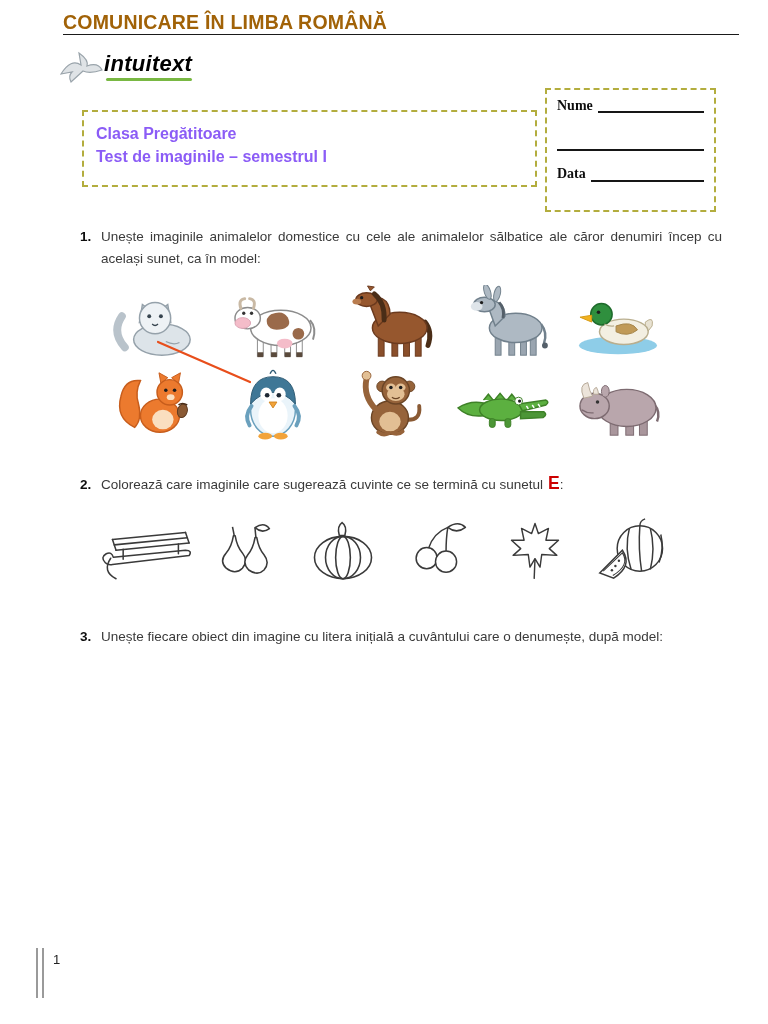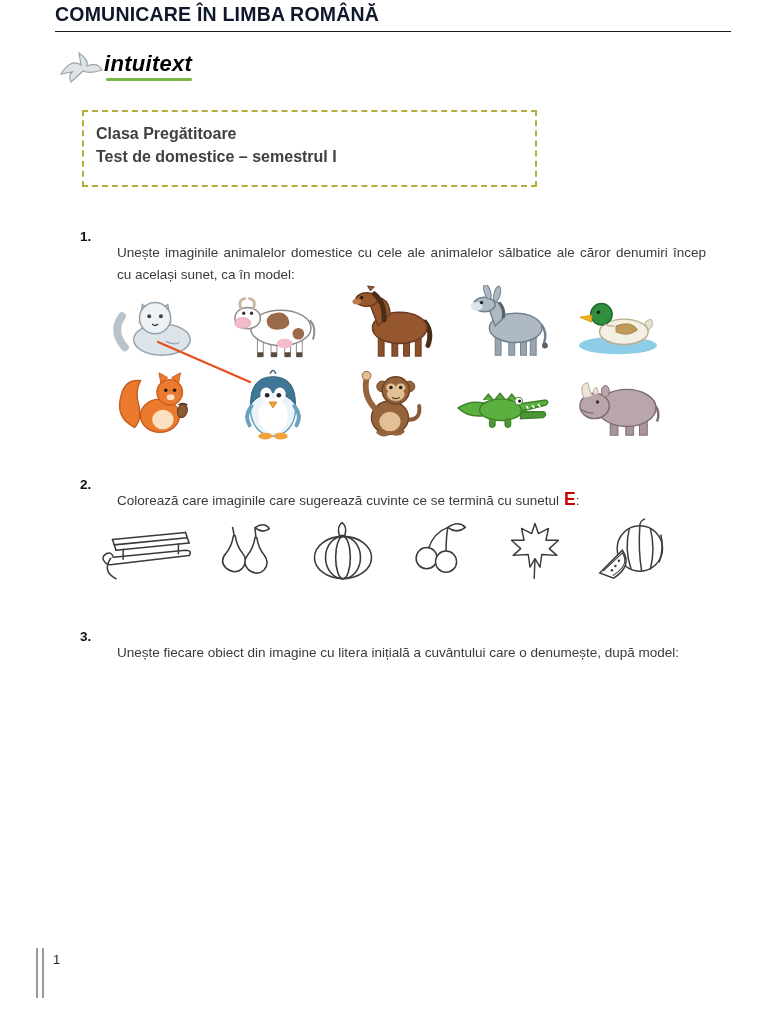--- a/index.html
+++ b/index.html
@@ -2,47 +2,47 @@
 <html><head>
 <meta charset="utf-8">
 <style>
   * { box-sizing: border-box; }
   html,body { margin:0; padding:0; background:#ffffff; }
   .page {
     position:relative; width:768px; height:1024px; background:#fff;
     font-family:"Liberation Sans","DejaVu Sans",sans-serif; color:#222; overflow:hidden;
   }
   .doc-title {
-    position:absolute; left:55px; top:3px; width:676px; margin:0;
-    font-size:19.5px; font-weight:700; color:#0f172a; letter-spacing:0.2px;
-    border-bottom:1.6px solid #1a1a1a; padding-bottom:5px;
+    position:absolute; left:55px; top:3px; width:676px; margin:8px;
+    font-size:19.5px; font-weight:700; color:#a16207; letter-spacing:0.2px;
+    border-bottom:1.6px solid #1a1a1a; 
   }
   .logo { position:absolute; left:58px; top:50px; display:flex; align-items:center; }
   .logo-text-wrap { display:flex; flex-direction:column; align-items:flex-start; }
   .logo-text { font-size:22px; font-weight:700; font-style:italic; color:#000000; letter-spacing:0.3px; line-height:1; }
   .logo-bar { height:3px; width:86px; background:#79b843; margin-top:3px; margin-left:2px; border-radius:2px; }
   .info-box {
     position:absolute; left:82px; top:110px; width:455px; height:77px;
     border:2px dashed #b3ad3e; padding:10px 6px 10px 12px;
   }
-  .info-line { font-size:16px; font-weight:700; color:#404040; line-height:23px; }
+  .info-line { font-size:16px; font-weight:700; color:#8b5cf6; line-height:23px; }
   .name-box {
     position:absolute; left:545px; top:88px; width:171px; height:124px;
     border:2px dashed #b3ad3e; padding:8px 10px;
     font-family:"Liberation Serif","DejaVu Serif",serif;
   }
   .nb-row { display:flex; align-items:flex-end; }
   .nb-row.second { margin-top:24px; }
   .nb-row.third { margin-top:15px; }
   .nb-label { font-weight:700; font-size:14px; color:#0e0e0e; line-height:1.1; }
   .nb-line { flex:1; border-bottom:2px solid #161616; height:14px; margin-left:5px; }
   .nb-line.full { margin-left:0; }
   .question { position:absolute; left:80px; width:642px; display:flex; }
   .qnum { font-weight:700; font-size:13.5px; flex:0 0 21px; color:#0e0e0e; line-height:1.6; }
-  .qtext { margin:16px; flex:1; font-size:13.5px; color:#3a3a3a; line-height:1.6; text-align:justify; }
+  .qtext { margin:0; flex:1; font-size:13.5px; color:#3a3a3a; line-height:1.6; text-align:justify; }
   .q1 { top:226px; }
   .q2 { top:474px; }
   .q3 { top:626px; }
   .sound-e { color:#cc0000; font-weight:700; font-size:17.5px; margin-left:5px; line-height:1; }
   .animal-grid { position:absolute; left:100px; top:284px; width:575px; height:160px; }
   .animal-row { display:flex; height:80px; }
   .cell { width:115px; height:80px; display:flex; align-items:center; justify-content:center; }
   .model-line-svg { position:absolute; left:0; top:0; width:575px; height:160px; }
   .q2-row { position:absolute; left:100px; top:506px; width:580px; height:92px; display:flex; }
   .q2-cell { flex:1; display:flex; align-items:center; justify-content:center; }
@@ -64,23 +64,36 @@
       <path d="M3,24 Q13,8 23,15 L21,3 Q31,10 29,16 Q40,12 44,20 Q32,24 25,21 L13,32 Q10,26 14,22 Z" fill="#dfe3e6" stroke="#9aa4ab" stroke-width="1.2"></path>
     </svg>
     <div class="logo-text-wrap">
       <span class="logo-text">intuitext</span>
       <span class="logo-bar"></span>
     </div>
   </div>
 
   <div class="info-box">
     <div class="info-line">Clasa Pregătitoare</div>
-    <div class="info-line">Test de domestice – semestrul I</div>
-  </div>
-
+    <div class="info-line">Test de imaginile – semestrul I</div>
+  </div>
+
+  <div class="name-box">
+    <div class="nb-row">
+      <span class="nb-label">Nume</span>
+      <span class="nb-line"></span>
+    </div>
+    <div class="nb-row second">
+      <span class="nb-line full"></span>
+    </div>
+    <div class="nb-row third">
+      <span class="nb-label">Data</span>
+      <span class="nb-line"></span>
+    </div>
+  </div>
 
   <div class="question q1">
     <span class="qnum">1.</span>
     <p class="qtext">Unește imaginile animalelor domestice cu cele ale animalelor sălbatice ale căror denumiri încep cu același sunet, ca în model:</p>
   </div>
 
   <div class="animal-grid">
     <div class="animal-row">
 
       <div class="cell">

